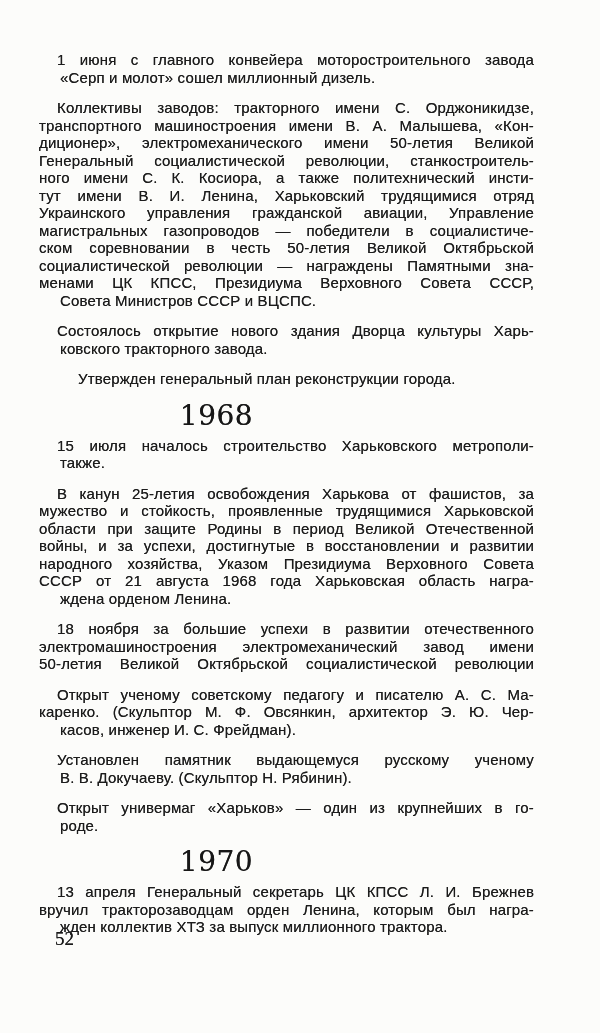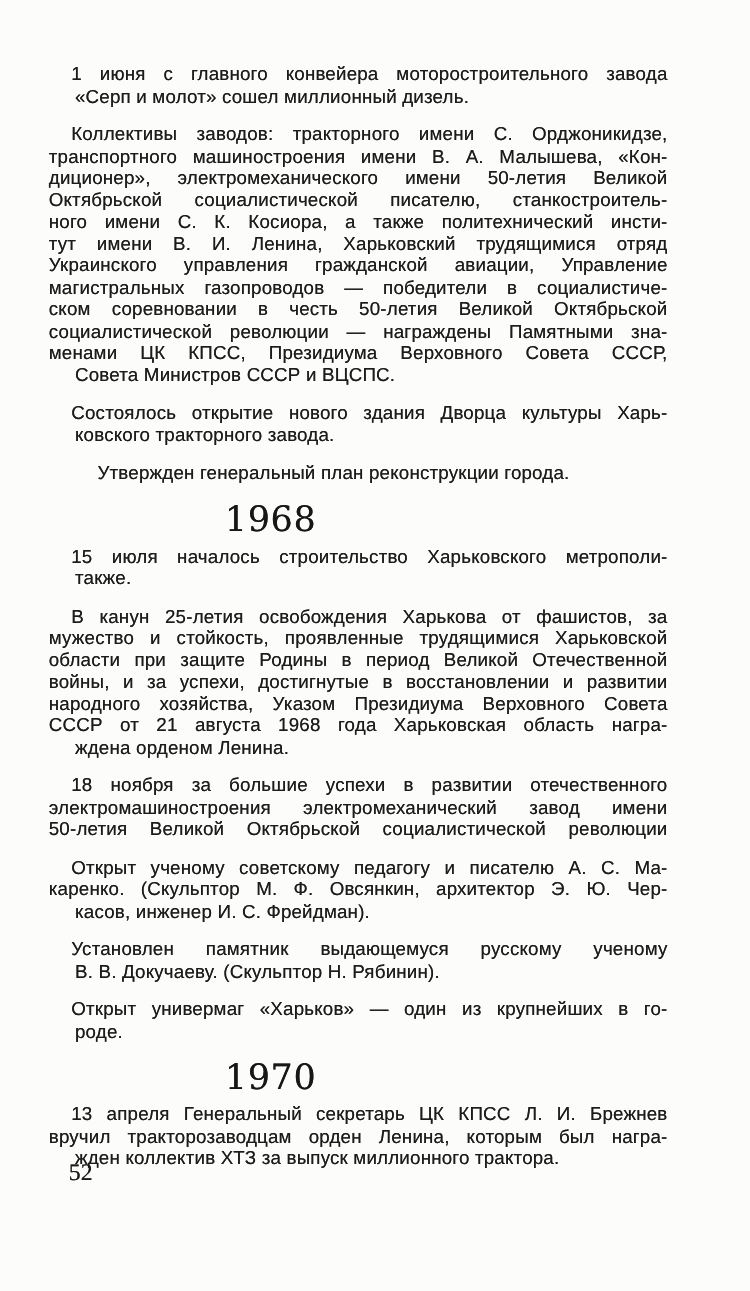--- a/index.html
+++ b/index.html
@@ -60,21 +60,21 @@
 
 <main class="page-body">
     <div class="paragraph">
       <div class="line first">1 июня с главного конвейера моторостроительного завода</div>
       <div class="line last">«Серп и молот» сошел миллионный дизель.</div>
     </div>
     <div class="paragraph">
       <div class="line first">Коллективы заводов: тракторного имени С. Орджоникидзе,</div>
       <div class="line">транспортного машиностроения имени В. А. Малышева, «Кон-</div>
       <div class="line">диционер», электромеханического имени 50-летия Великой</div>
-      <div class="line">Октябрьской социалистической писателю, станкостроитель-</div>
+      <div class="line">Генеральный социалистической революции, станкостроитель-</div>
       <div class="line">ного имени С. К. Косиора, а также политехнический инсти-</div>
       <div class="line">тут имени В. И. Ленина, Харьковский трудящимися отряд</div>
       <div class="line">Украинского управления гражданской авиации, Управление</div>
       <div class="line">магистральных газопроводов — победители в социалистиче-</div>
       <div class="line">ском соревновании в честь 50-летия Великой Октябрьской</div>
       <div class="line">социалистической революции — награждены Памятными зна-</div>
       <div class="line">менами ЦК КПСС, Президиума Верховного Совета СССР,</div>
       <div class="line last">Совета Министров СССР и ВЦСПС.</div>
     </div>
     <div class="paragraph">

